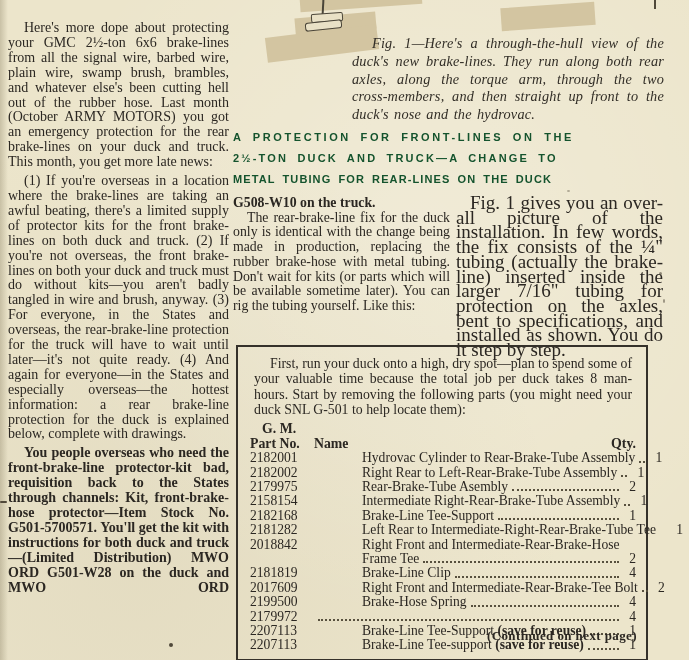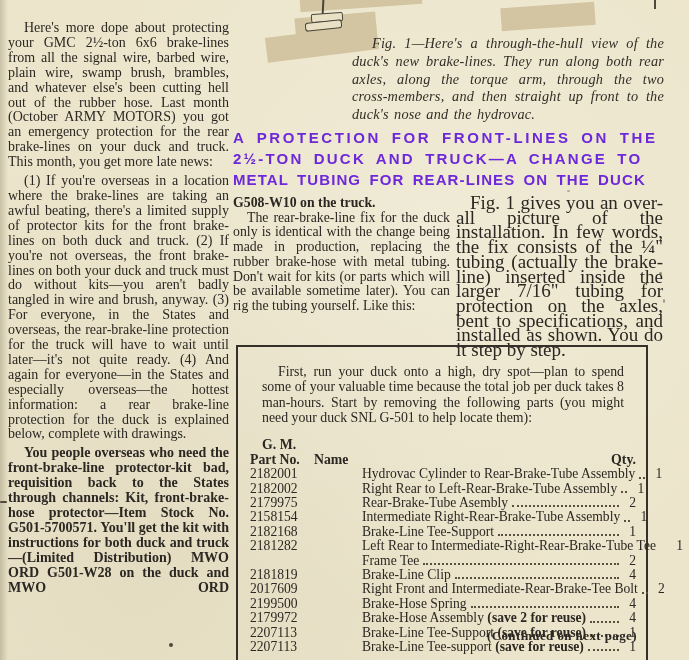--- a/index.html
+++ b/index.html
@@ -28,36 +28,36 @@
   .bracket-line{position:absolute;background:#4a4538;}
   .bracket-box{position:absolute;border:1.5px solid #4a4538;background:#e9e1c6;}
 
   
   .caption{left:352px;top:35px;width:312px;font-style:italic;font-size:14.3px;
     line-height:17.8px;text-align:justify;letter-spacing:.2px;word-spacing:1.5px;color:#322e27;}
   .caption p{margin:0;text-indent:20px;}
 
   
   .headline{left:233px;top:127px;width:433px;font-family:"Liberation Sans", sans-serif;
-    font-weight:bold;font-size:15px;line-height:21px;color:#6d28d9;white-space:nowrap;}
+    font-weight:bold;font-size:11px;line-height:21px;color:#14532d;white-space:nowrap;}
   .hl1{letter-spacing:2.6px;word-spacing:4px;}
   .hl2{letter-spacing:2.2px;word-spacing:4px;}
   .hl3{letter-spacing:1.1px;word-spacing:3px;}
 
   
   .subL{left:233px;top:196px;width:217px;font-size:13.8px;line-height:14.7px;text-align:justify;}
   .subR{left:456px;top:196px;width:207px;font-size:19px;line-height:14.7px;text-align:justify;}
   .lead{font-weight:bold;margin:0;}
   .subL p, .subR p{margin:0;}
   .subL p.body, .subR p.body{text-indent:14px;}
 
   
   .partsbox{left:236px;top:345px;width:412px;box-sizing:border-box;
     border:2px solid var(--rule);padding:5px 10px 6px 12px;background:transparent;}
-  .partsbox .intro{margin:12px;font-size:13.8px;line-height:15.3px;text-align:justify;text-indent:16px;}
+  .partsbox .intro{margin:4px;font-size:13.8px;line-height:15.3px;text-align:justify;text-indent:16px;}
   .gm{font-weight:bold;font-size:13.8px;line-height:15px;margin-left:12px;margin-top:1px;}
   .phead{display:flex;font-weight:bold;font-size:13.8px;line-height:15px;justify-content:space-between;}
   .phead .pn{width:64px;flex:none;}
   .phead .spacer{flex:1;}
   .prow{display:flex;font-size:13.6px;line-height:14.4px;}
   .prow .pn{width:64px;flex:none;}
   .prow .nm{flex:none;white-space:nowrap;margin-left:48px;}
   .prow .leader{flex:1;min-width:6px;border-bottom:2px dotted #57503e;
     align-self:flex-end;margin:0 3px 3px 4px;}
   .prow .leader.no-dots{border-bottom:none;}
@@ -145,20 +145,24 @@
         <span class="leader"></span>
         <span class="qty">1</span>
       </div>
       <div class="prow">
         <span class="pn">2181282</span>
         <span class="nm">Left Rear to Intermediate-Right-Rear-Brake-Tube Tee</span>
         <span class="leader no-dots"></span>
         <span class="qty">1</span>
       </div>
       <div class="prow">
+        <span class="pn">2018842</span>
+        <span class="nm">Right Front and Intermediate-Rear-Brake-Hose</span>
+      </div>
+      <div class="prow">
         <span class="pn"></span>
         <span class="nm">Frame Tee</span>
         <span class="leader"></span>
         <span class="qty">2</span>
       </div>
       <div class="prow">
         <span class="pn">2181819</span>
         <span class="nm">Brake-Line Clip</span>
         <span class="leader"></span>
         <span class="qty">4</span>
@@ -170,21 +174,20 @@
         <span class="qty">2</span>
       </div>
       <div class="prow">
         <span class="pn">2199500</span>
         <span class="nm">Brake-Hose Spring</span>
         <span class="leader"></span>
         <span class="qty">4</span>
       </div>
       <div class="prow">
         <span class="pn">2179972</span>
-        <span class="nm">Brake-Hose Assembly<b> (save 2 for reuse)</b></span>
         <span class="leader"></span>
         <span class="qty">4</span>
       </div>
       <div class="prow">
         <span class="pn">2207113</span>
         <span class="nm">Brake-Line Tee-Support<b> (save for reuse)</b></span>
         <span class="leader"></span>
         <span class="qty">1</span>
       </div>
       <div class="prow">

